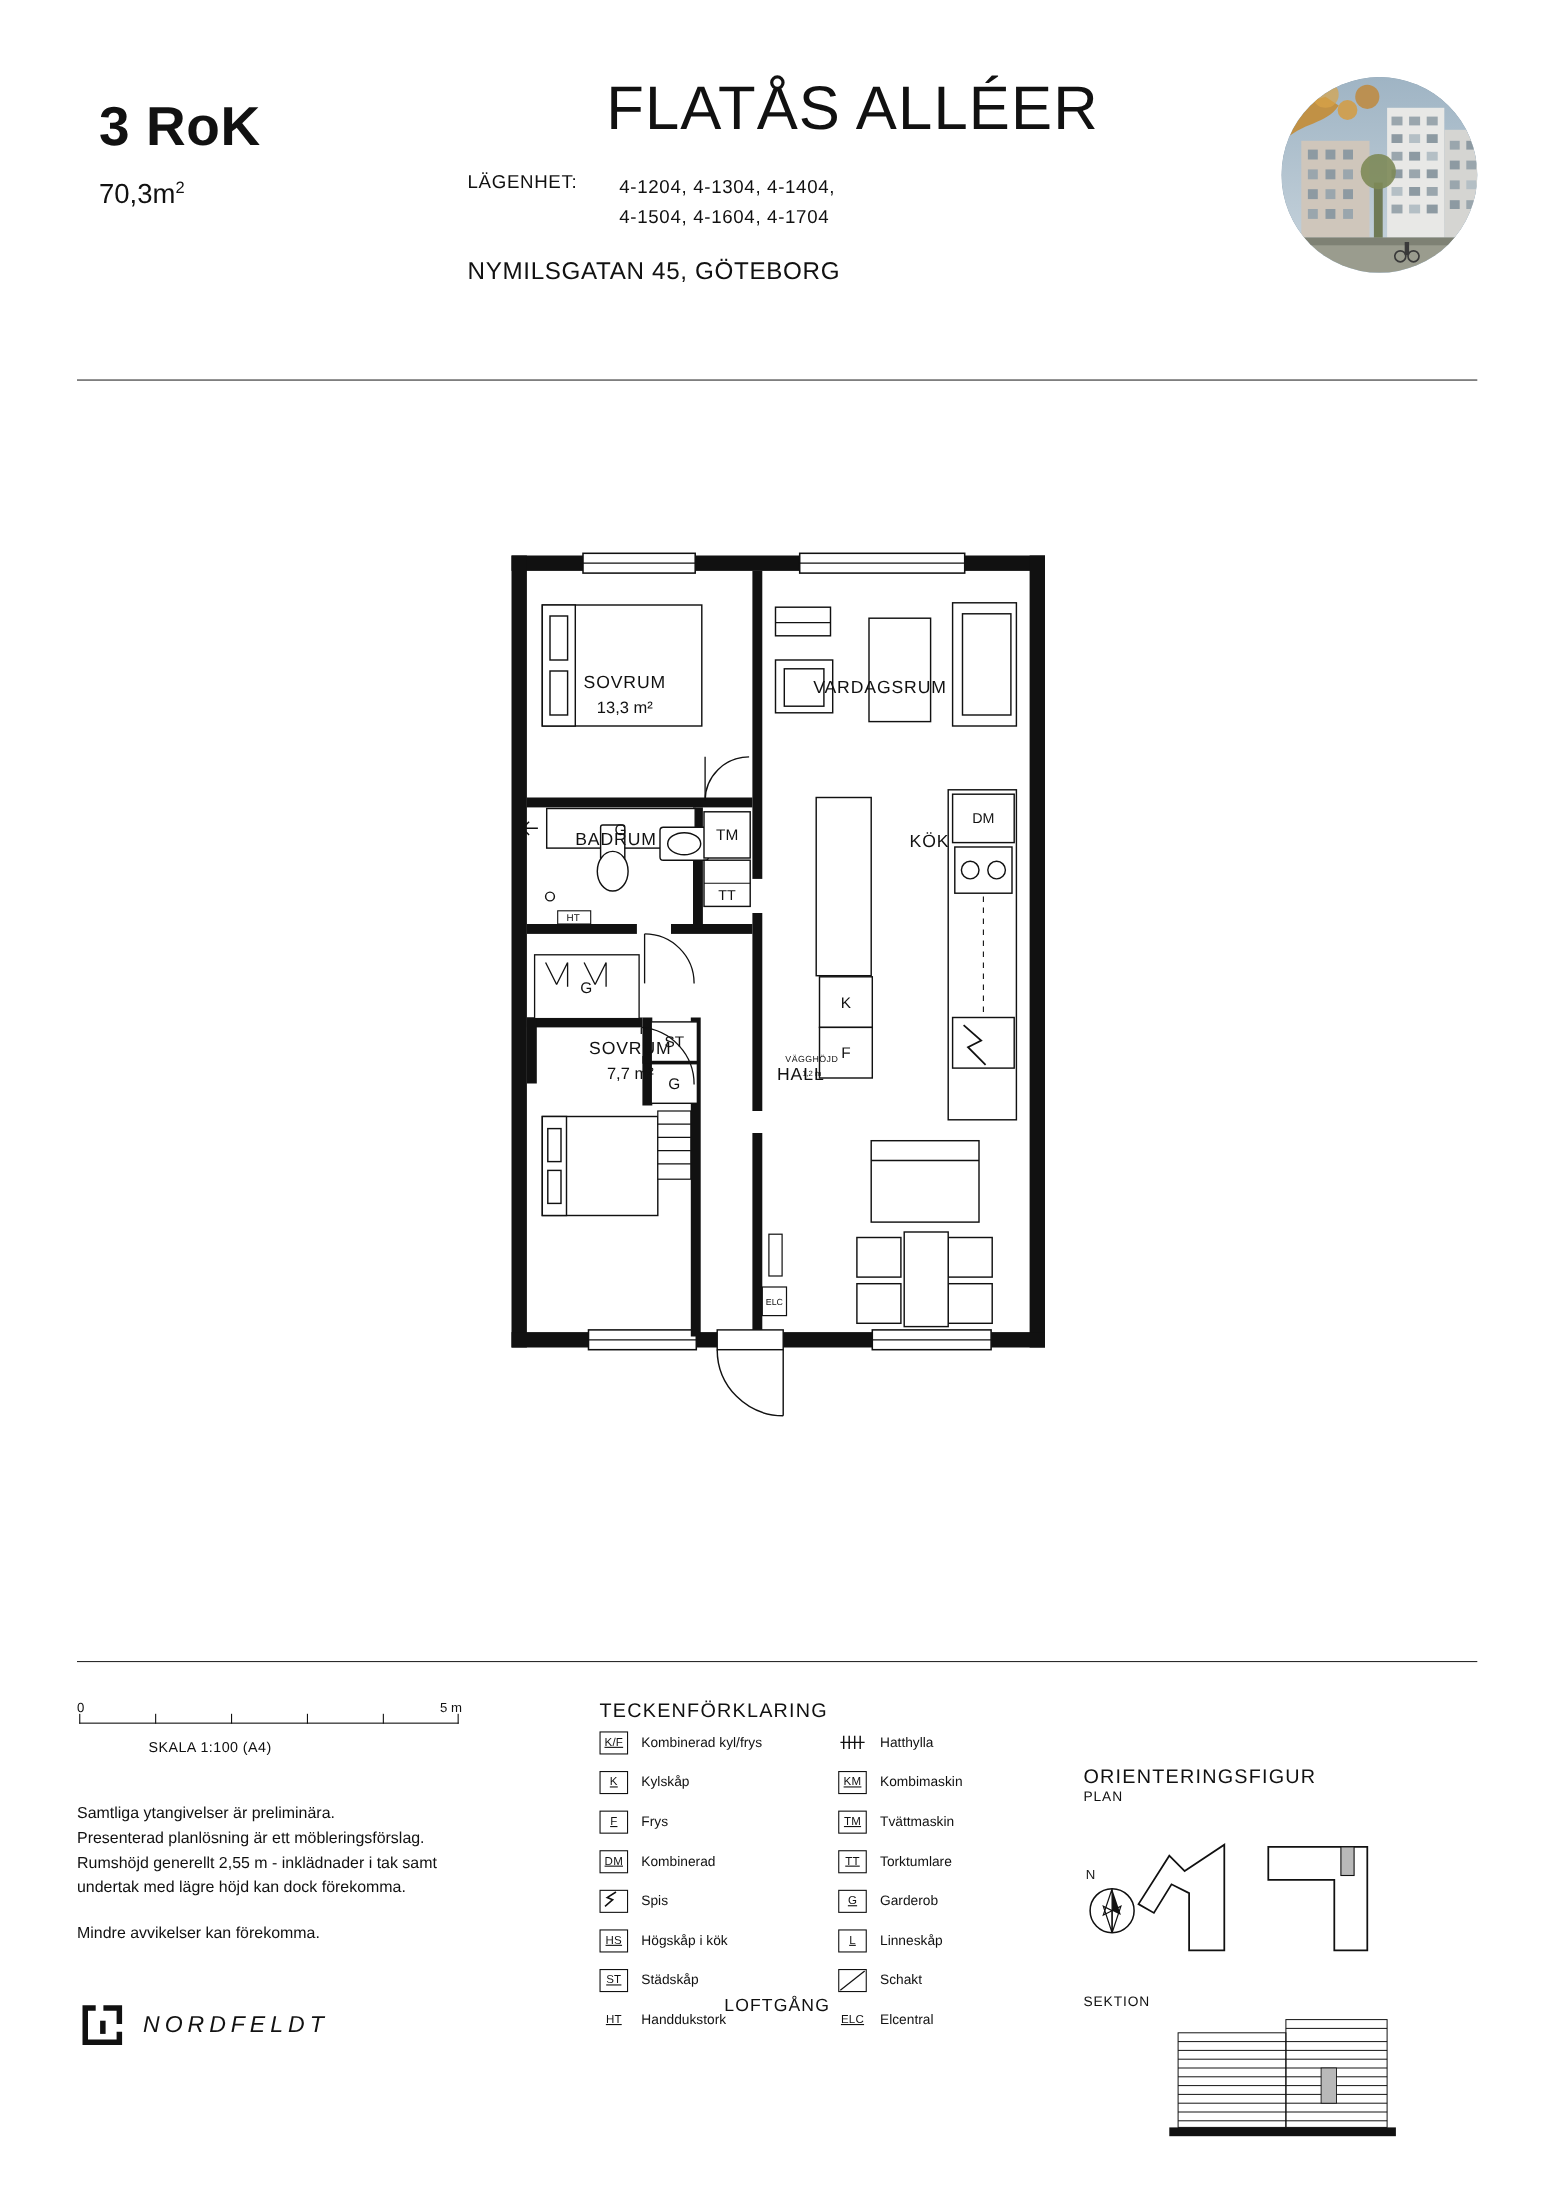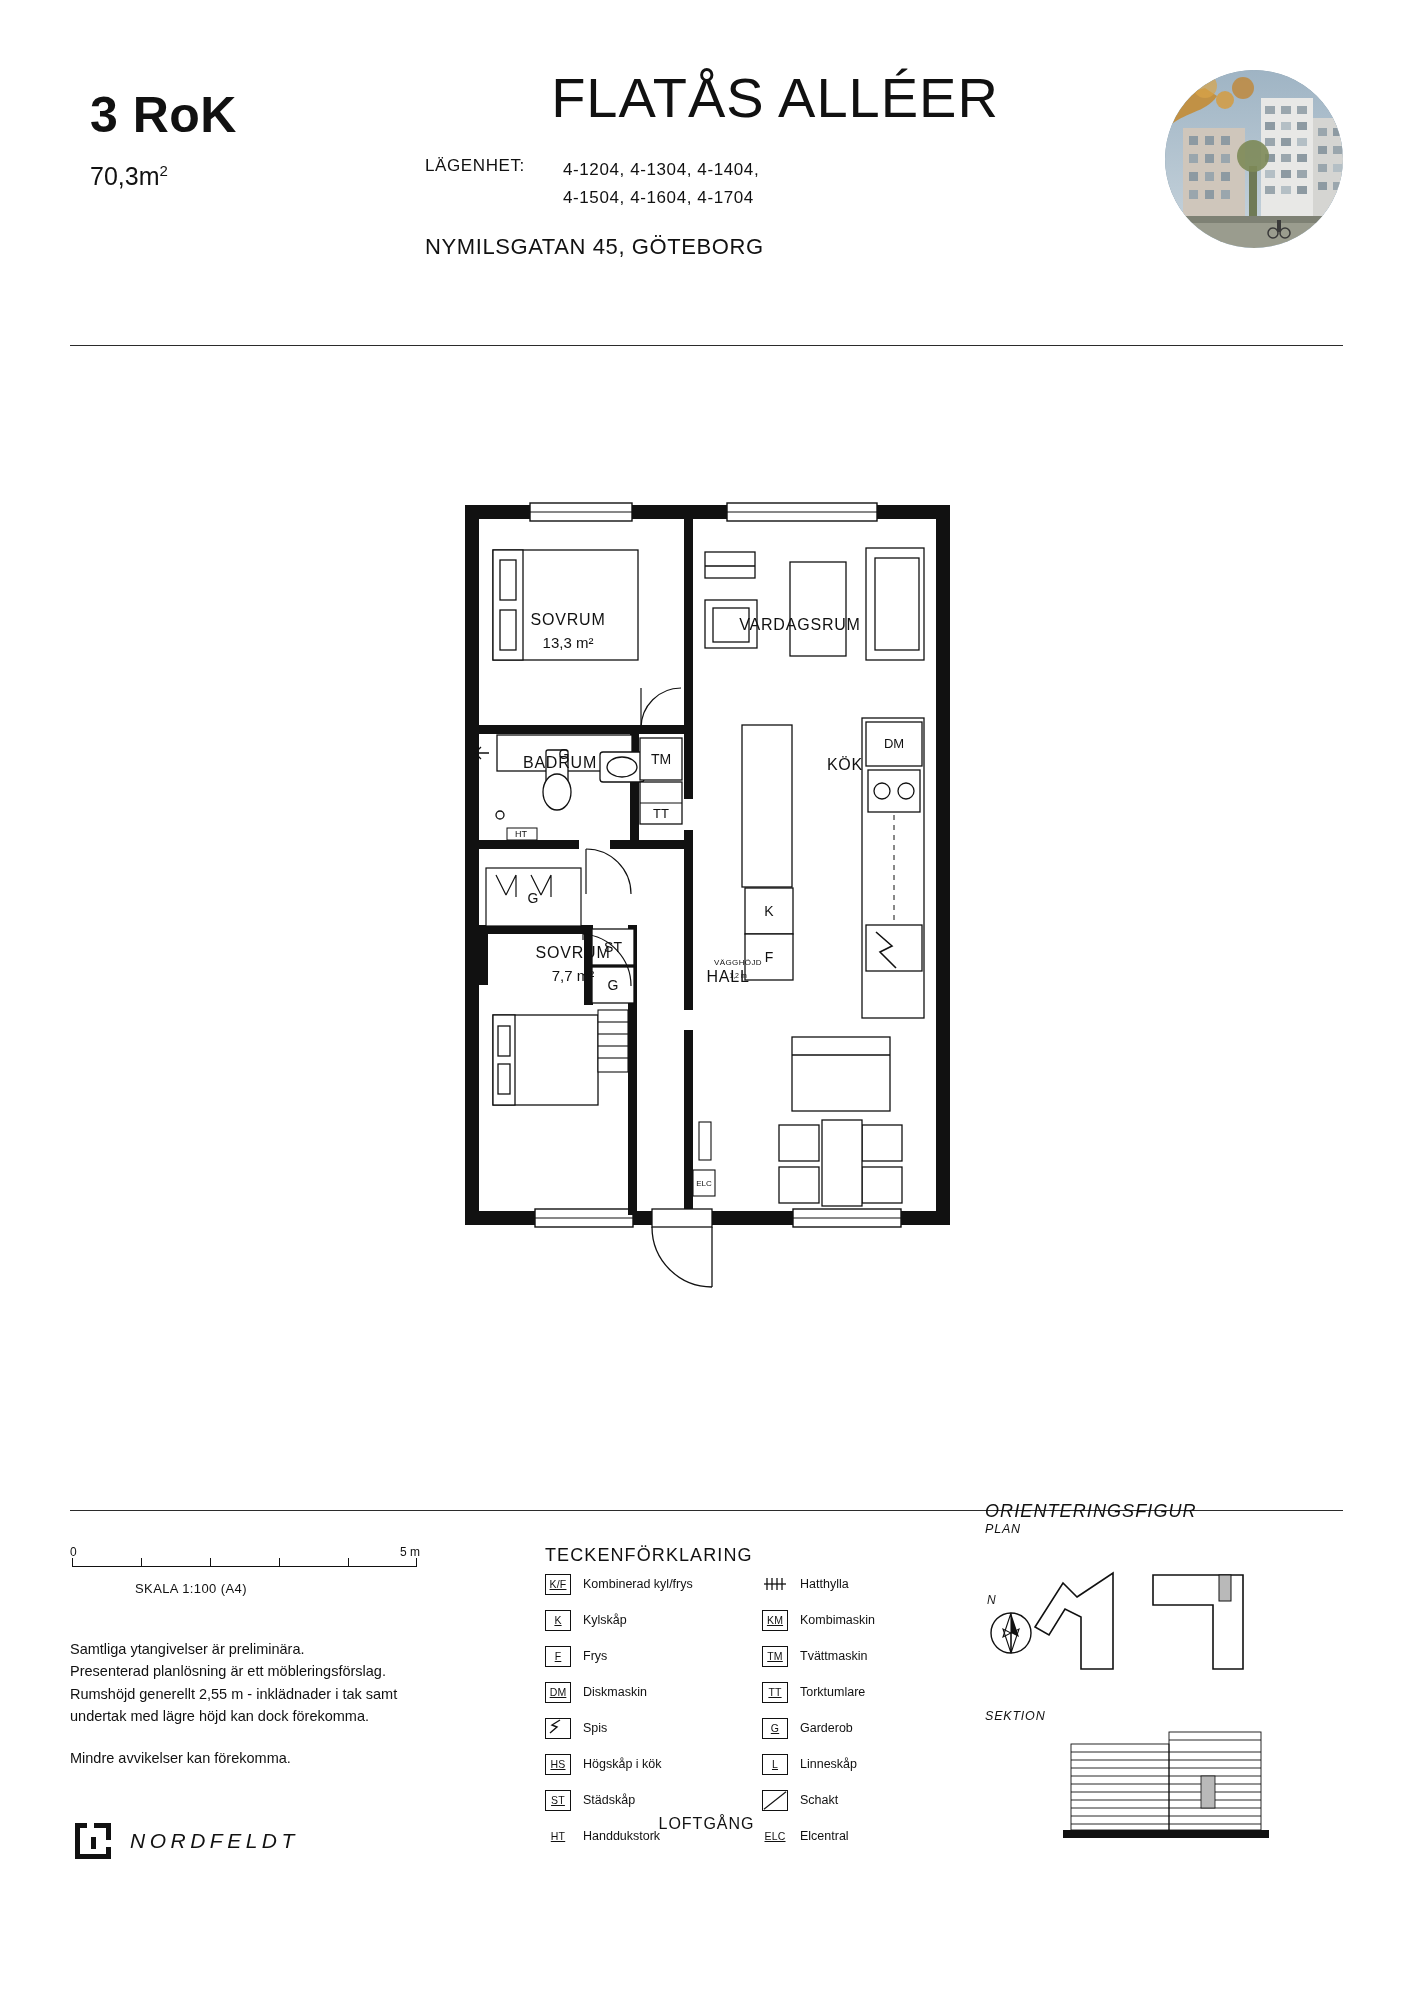--- a/index.html
+++ b/index.html
@@ -207,23 +207,22 @@
     flex: 0 0 26px;
     letter-spacing: 0.2px;
     text-decoration: underline;
   }
   .legend-box.noborder { border: none; }
   .legend-box.glyph { position: relative; overflow: hidden; }
   .legend-txt { white-space: nowrap; }
 
   .col-orient {
     position: absolute;
-    left: 985px; top: 1501px;
+    left: 985px; top: 1605px;
     width: 360px;
-    font-style: italic;
   }
   .orient-sub {
     font-size: 12.5px;
     letter-spacing: 0.8px;
     color: #111;
   }
   .plan-fig { position: absolute; left: 0px; top: 56px; width: 360px; height: 140px; }
   .sekt-fig { position: absolute; left: 0px; top: 225px; width: 360px; height: 120px; }
   .compass {
     position: absolute;
@@ -644,21 +643,21 @@
           <div class="legend-txt">Kylskåp</div>
         </div>
 
         <div class="legend-item">
           <div class="legend-box">F</div>
           <div class="legend-txt">Frys</div>
         </div>
 
         <div class="legend-item">
           <div class="legend-box">DM</div>
-          <div class="legend-txt">Diskmaskin</div>
+          <div class="legend-txt">Kombinerad</div>
         </div>
 
         <div class="legend-item">
           <div class="legend-box glyph">
             <svg width="24" height="19" viewBox="0 0 24 19">
                 <path d="M4 14 l7 -6 l-5 -2 l8 -5" stroke="#111" fill="none" stroke-width="1.4"></path>
               </svg>
           </div>
           <div class="legend-txt">Spis</div>
         </div>

